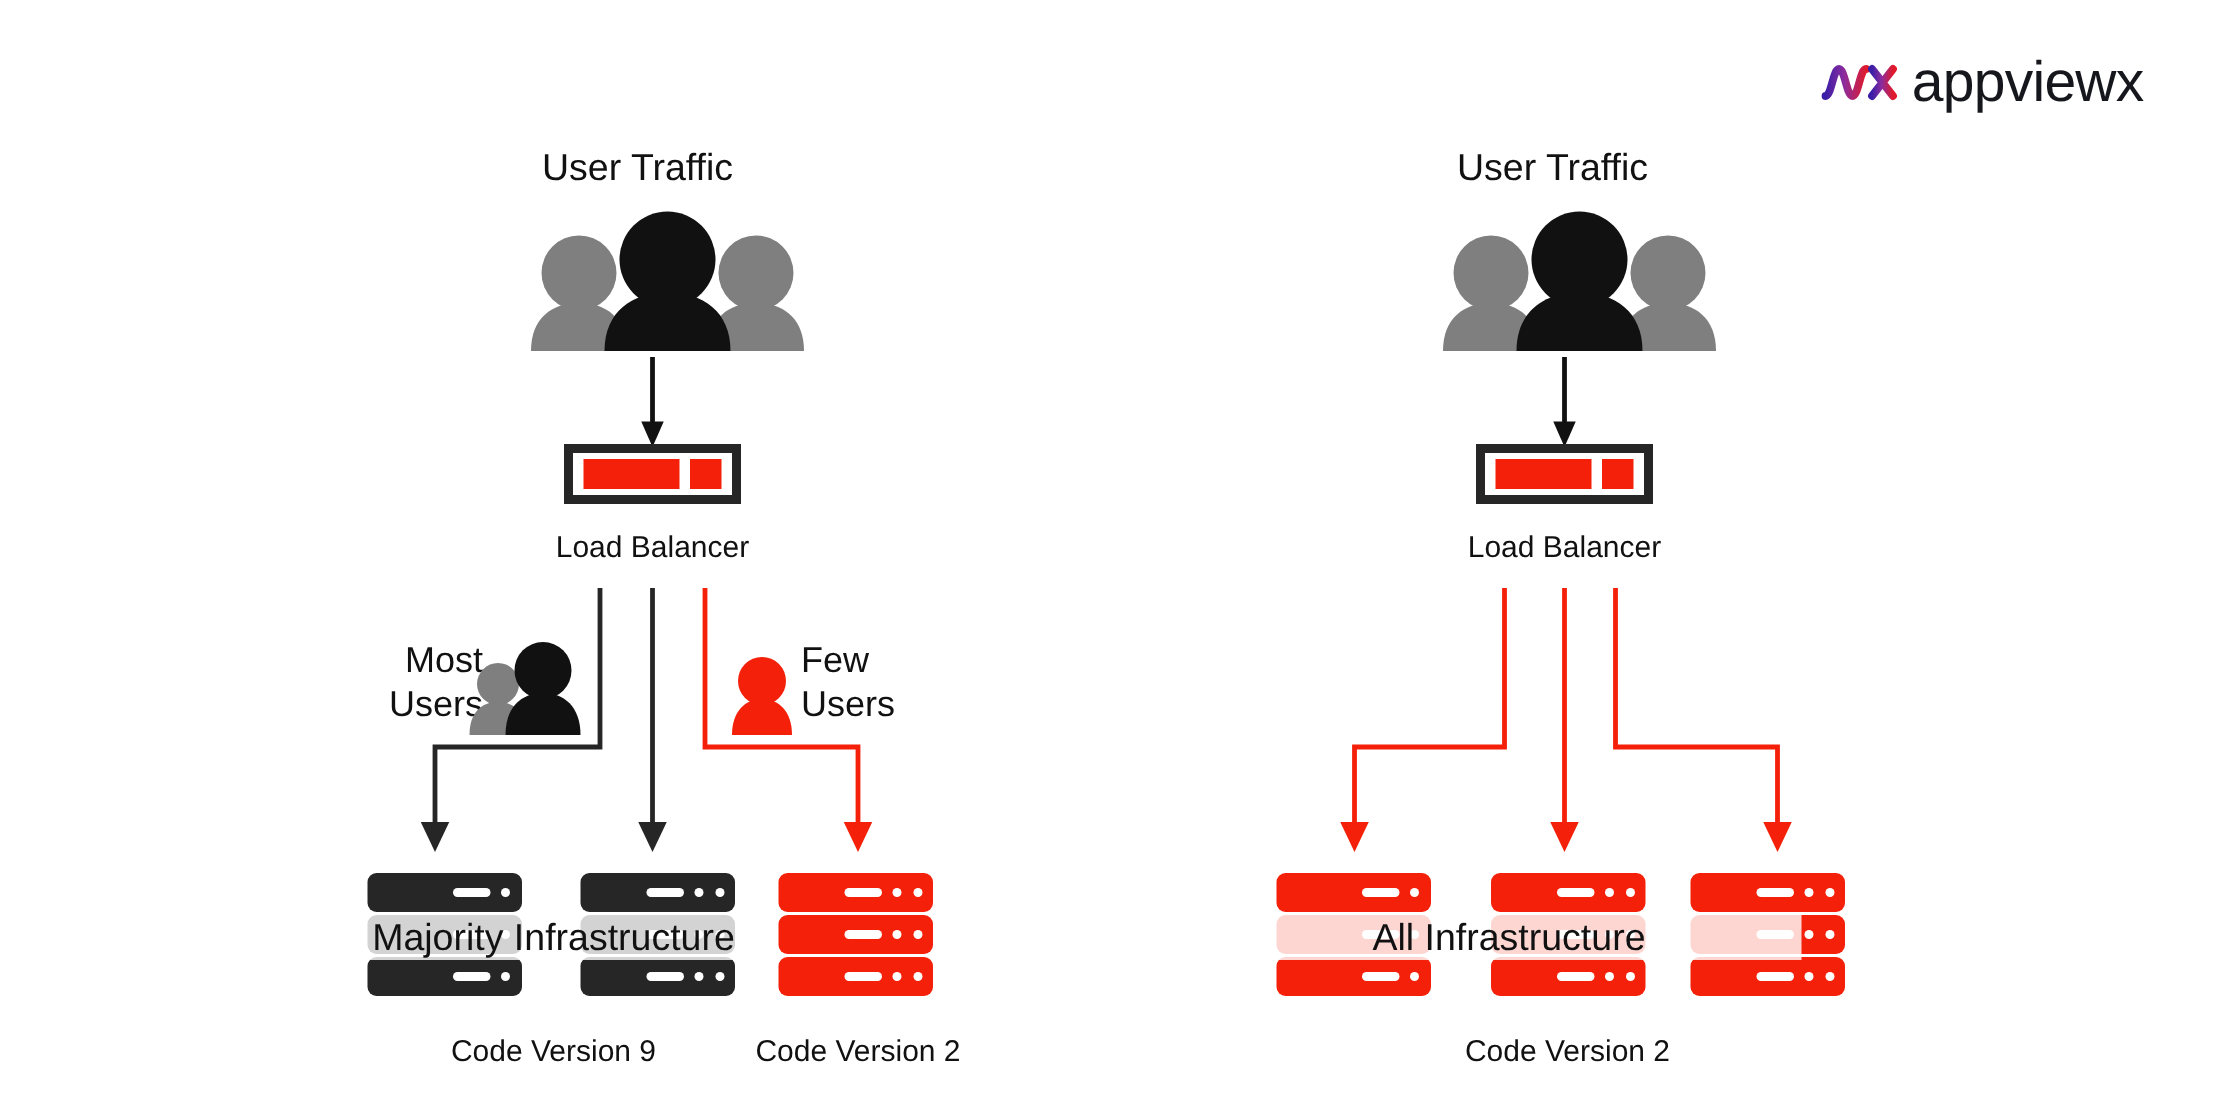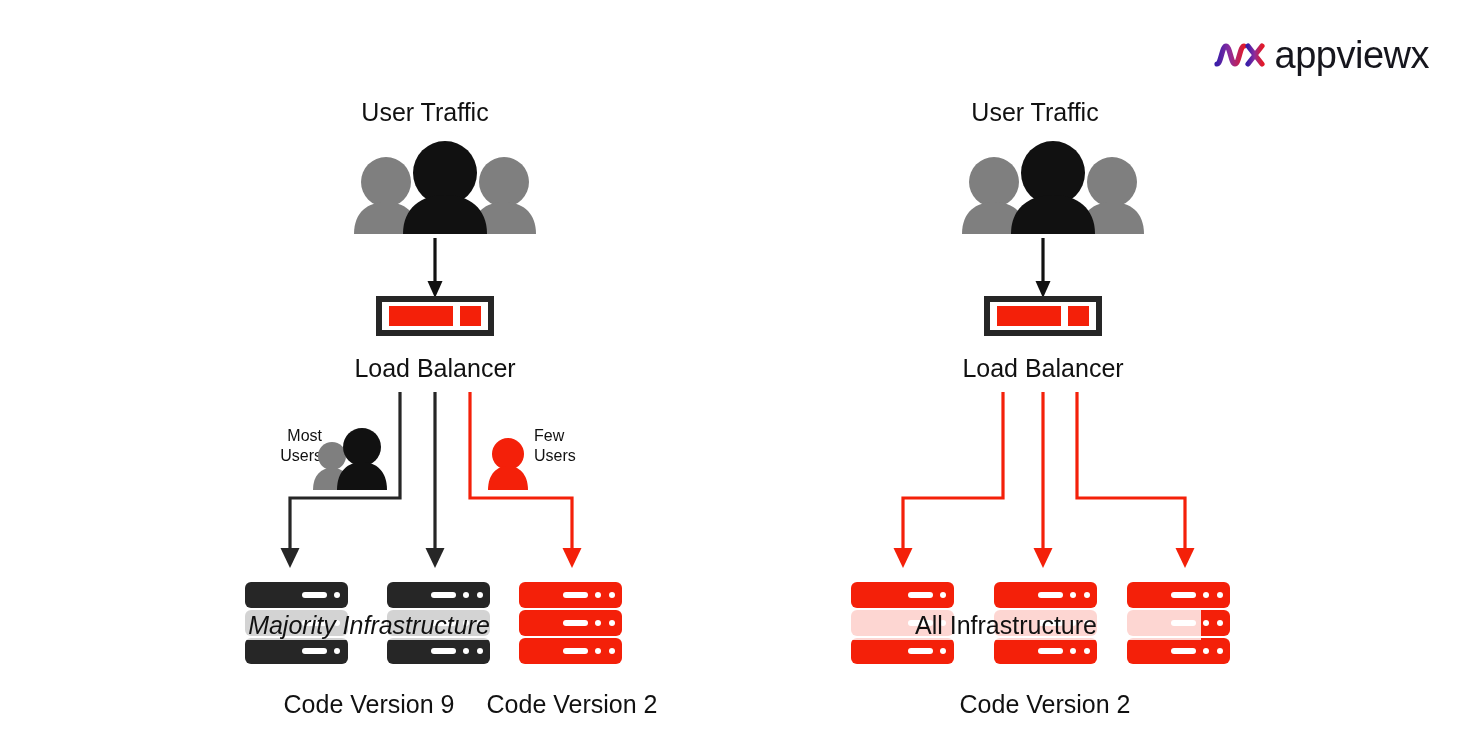--- a/index.html
+++ b/index.html
@@ -37,22 +37,22 @@
   }
 
   
   .lbl {
     color: #111111;
     text-align: center;
     line-height: 1.15;
     white-space: nowrap;
   }
   .lbl-title   { font-size: 25px; }
-  .lbl-caption { font-size: 25px; }
-  .lbl-small   { font-size: 16px; line-height: 1.22; }
+  .lbl-caption { font-size: 20px; }
+  .lbl-small   { font-size: 24px; line-height: 1.22; }
 
   
   .infra-band {
     display: flex;
     align-items: center;
     justify-content: center;
     background: rgba(255,255,255,0.80);
     font-size: 25px;
     color: #111111;
     white-space: nowrap;
@@ -226,21 +226,21 @@
       <div class="dot" style="left:76px; top:10px;"></div>
       <div class="dot" style="left:90px; top:10px;"></div>
     </div>
     <div class="server red" style="left:0; top:56px; width:103px; height:26px;">
       <div class="pill" style="left:44px; top:10px; width:25px;"></div>
       <div class="dot" style="left:76px; top:10px;"></div>
       <div class="dot" style="left:90px; top:10px;"></div>
     </div>
   </div>
 
-  <div class="abs infra-band" style="left:243px; top:610px; width:252px; height:30px;font-style:italic;">Majority Infrastructure</div>
+  <div class="abs infra-band" style="left:243px; top:610px; width:252px; height:30px;">Majority Infrastructure</div>
 
   <div class="abs lbl lbl-caption" style="left:245px; top:690px; width:248px;">Code Version 9</div>
   <div class="abs lbl lbl-caption" style="left:448px; top:690px; width:248px;">Code Version 2</div>
 
   <div class="abs lbl lbl-title" style="left:920px; top:98px; width:230px;">User Traffic</div>
 
   <div class="abs" style="left:960px; top:140px;">
     <svg width="186" height="96" viewBox="0 0 186 96">
       <circle cx="34" cy="42" r="25" fill="#7F7F7F"></circle>
       <path d="M2,94 C2,72 16,62 34,62 C52,62 66,72 66,94 Z" fill="#7F7F7F"></path>

